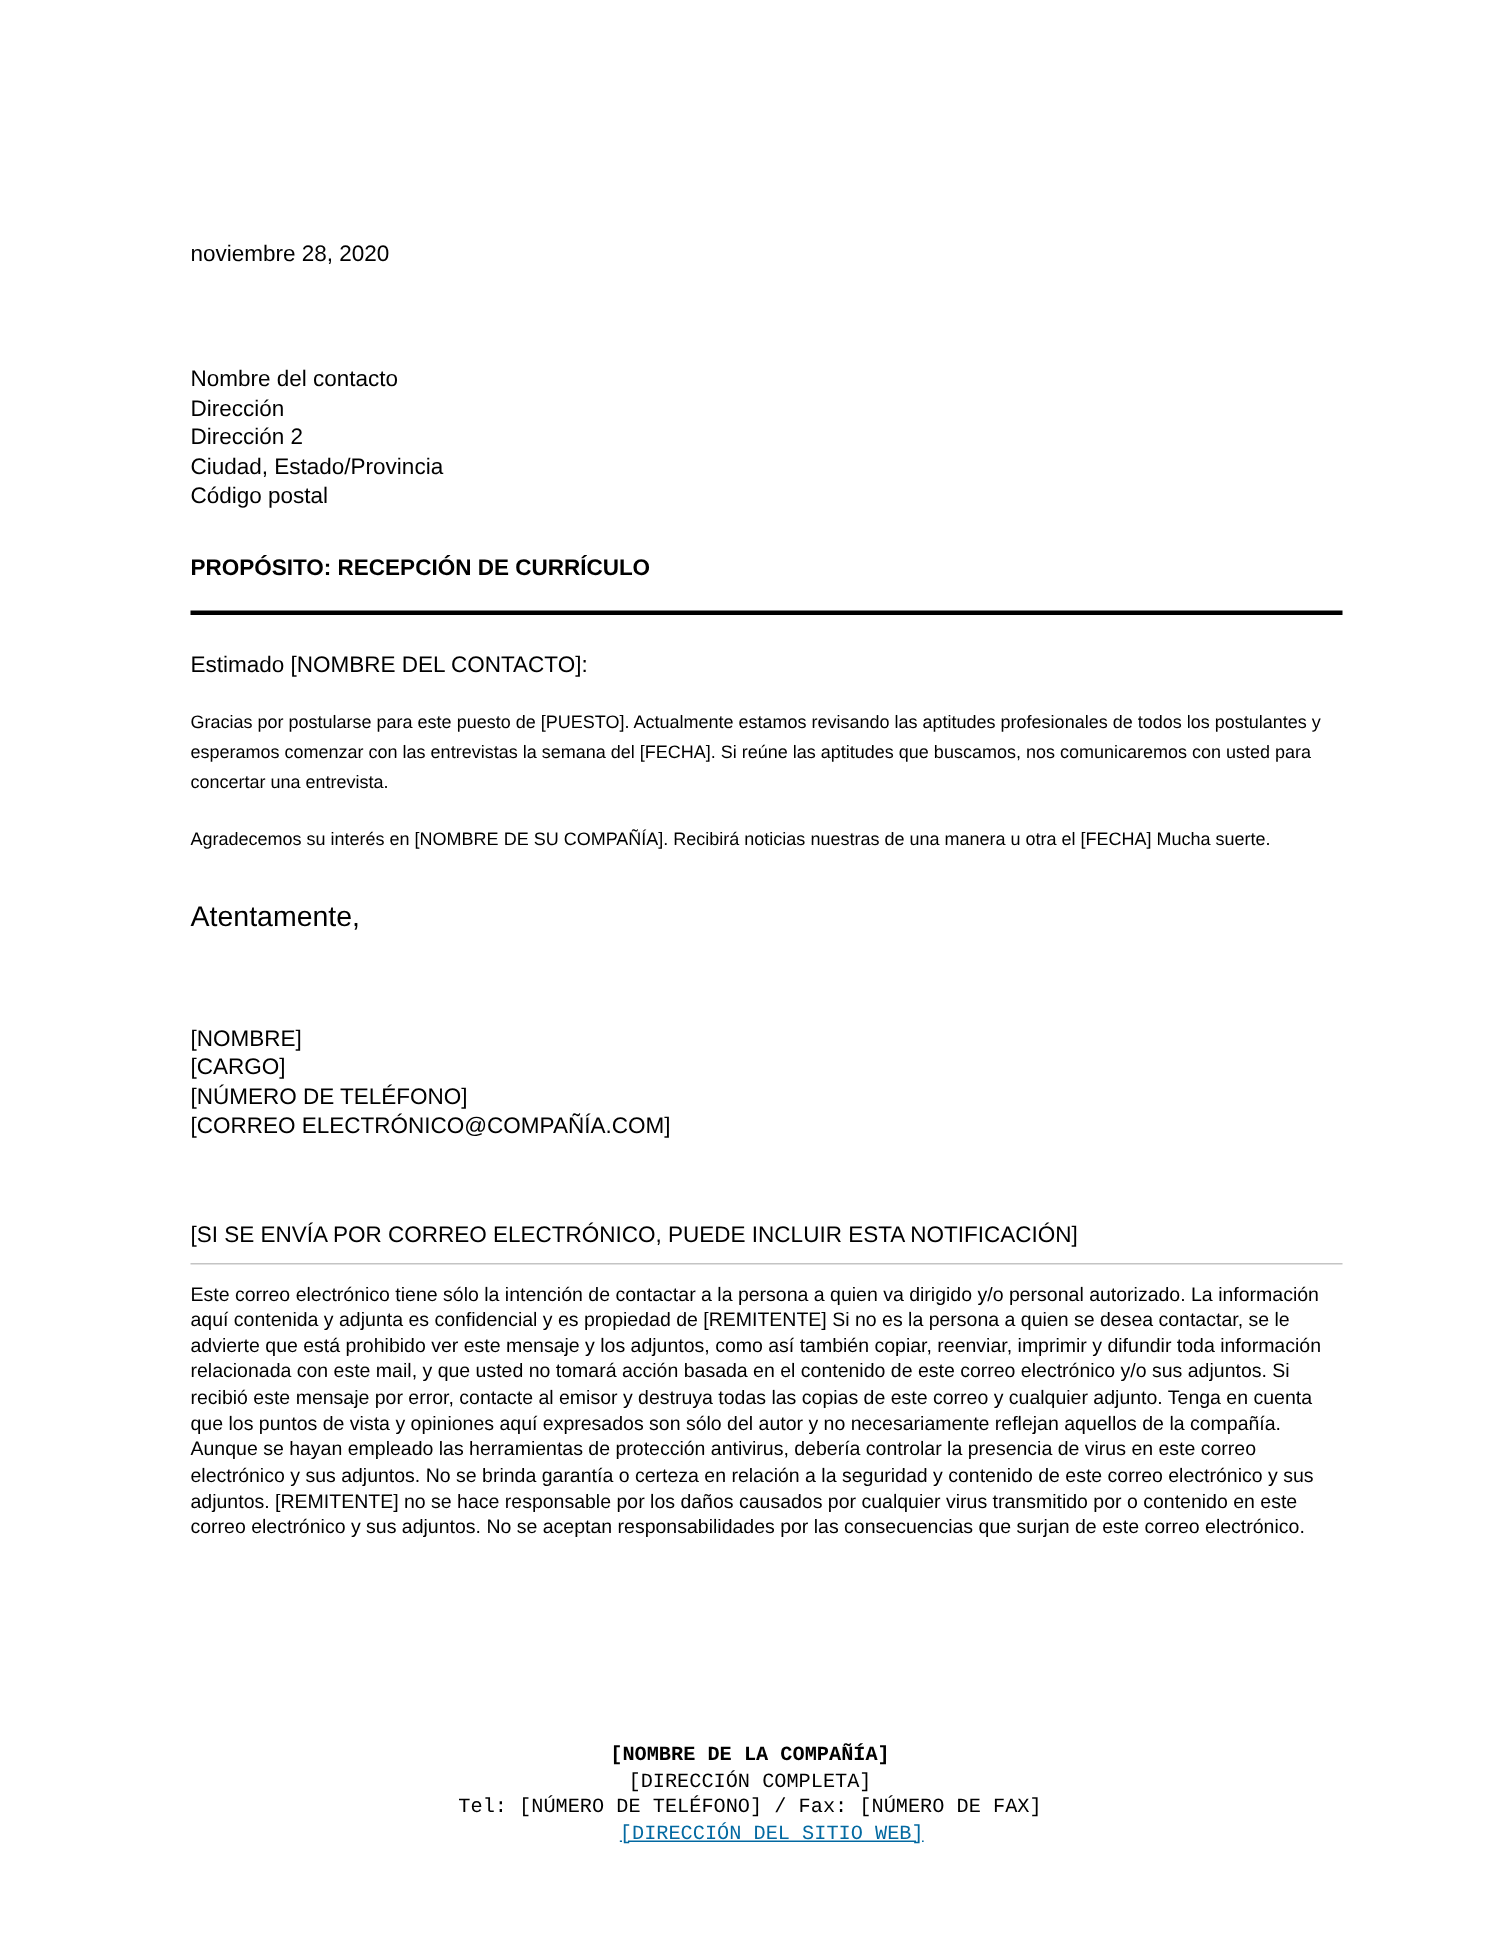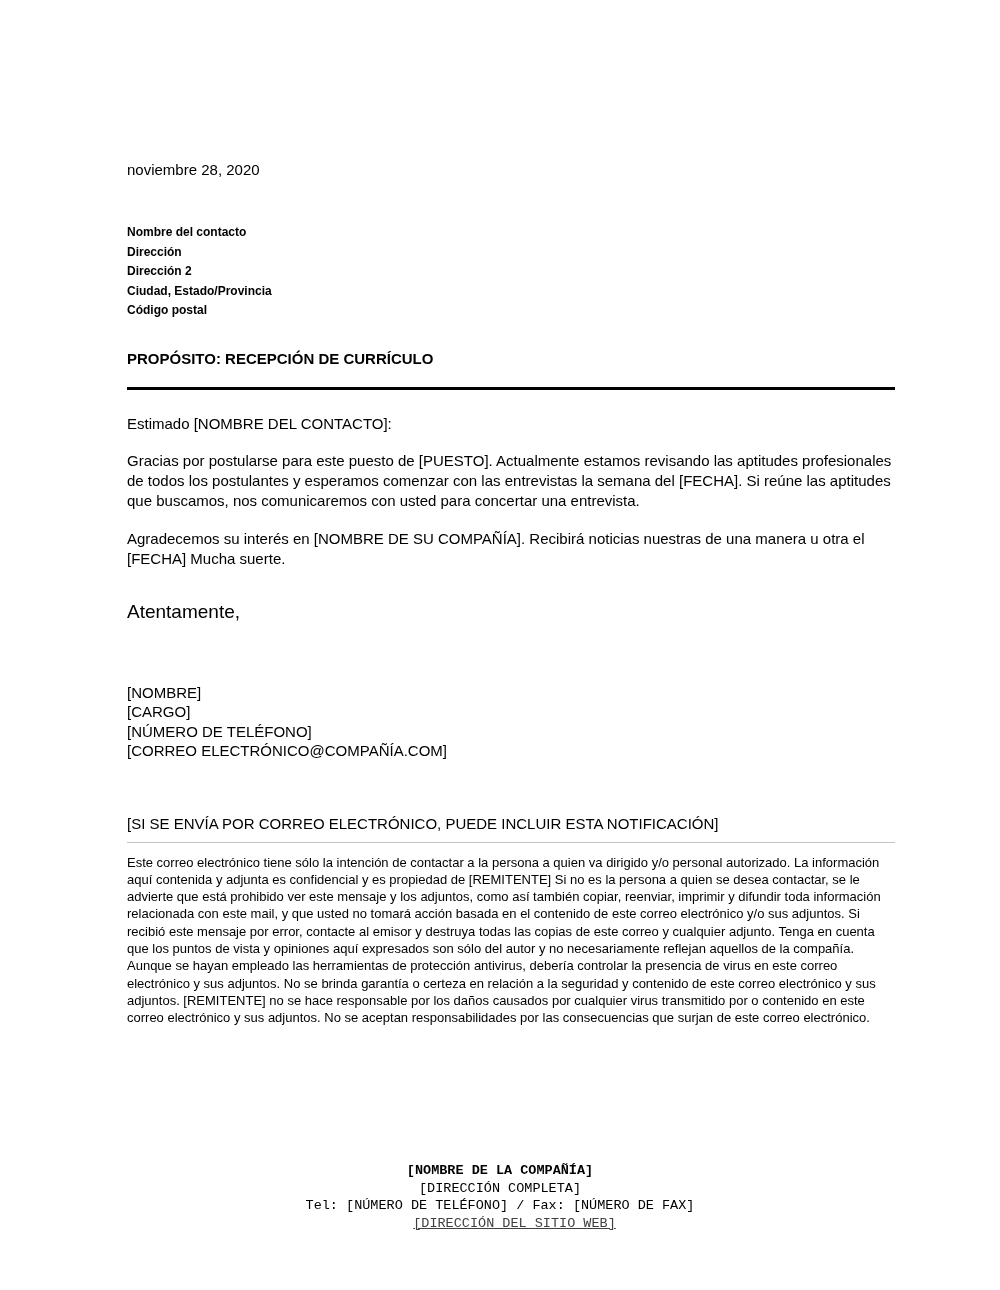--- a/index.html
+++ b/index.html
@@ -24,24 +24,23 @@
   }
 
   
   .date-line {
     font-size: 15px;
     line-height: 19px;
   }
 
   
   .address-block {
-    margin-top: 44px;
-    font-size: 12px;
+    margin-top: 64px;
+    font-size: 15px;
     line-height: 19.5px;
-    font-weight: bold;
   }
 
   
   .subject {
     margin-top: 28px;
     font-size: 15px;
     line-height: 19px;
     font-weight: bold;
   }
   .rule-thick {
@@ -52,21 +51,21 @@
   }
 
   
   .greeting {
     margin-top: 24px;
     font-size: 15px;
     line-height: 19px;
   }
   .body-para {
     margin-top: 18px;
-    font-size: 15px;
+    font-size: 12px;
     line-height: 20px;
     text-align: left;
   }
   .closing {
     margin-top: 33px;
     font-size: 19px;
     line-height: 19px;
   }
 
   
@@ -104,21 +103,21 @@
     width: 1000px;
     text-align: center;
     font-size: 13.5px;
     line-height: 17.5px;
     font-family: Liberation Mono, monospace;
   }
   .footer-company {
     font-weight: bold;
   }
   .footer-link {
-    color: #404040;
+    color: #0369a1;
     text-decoration: underline;
     padding-left: 29px;
   }
 </style>
 </head>
 <body>
 
 <div class="page">
 
   <div class="content">

